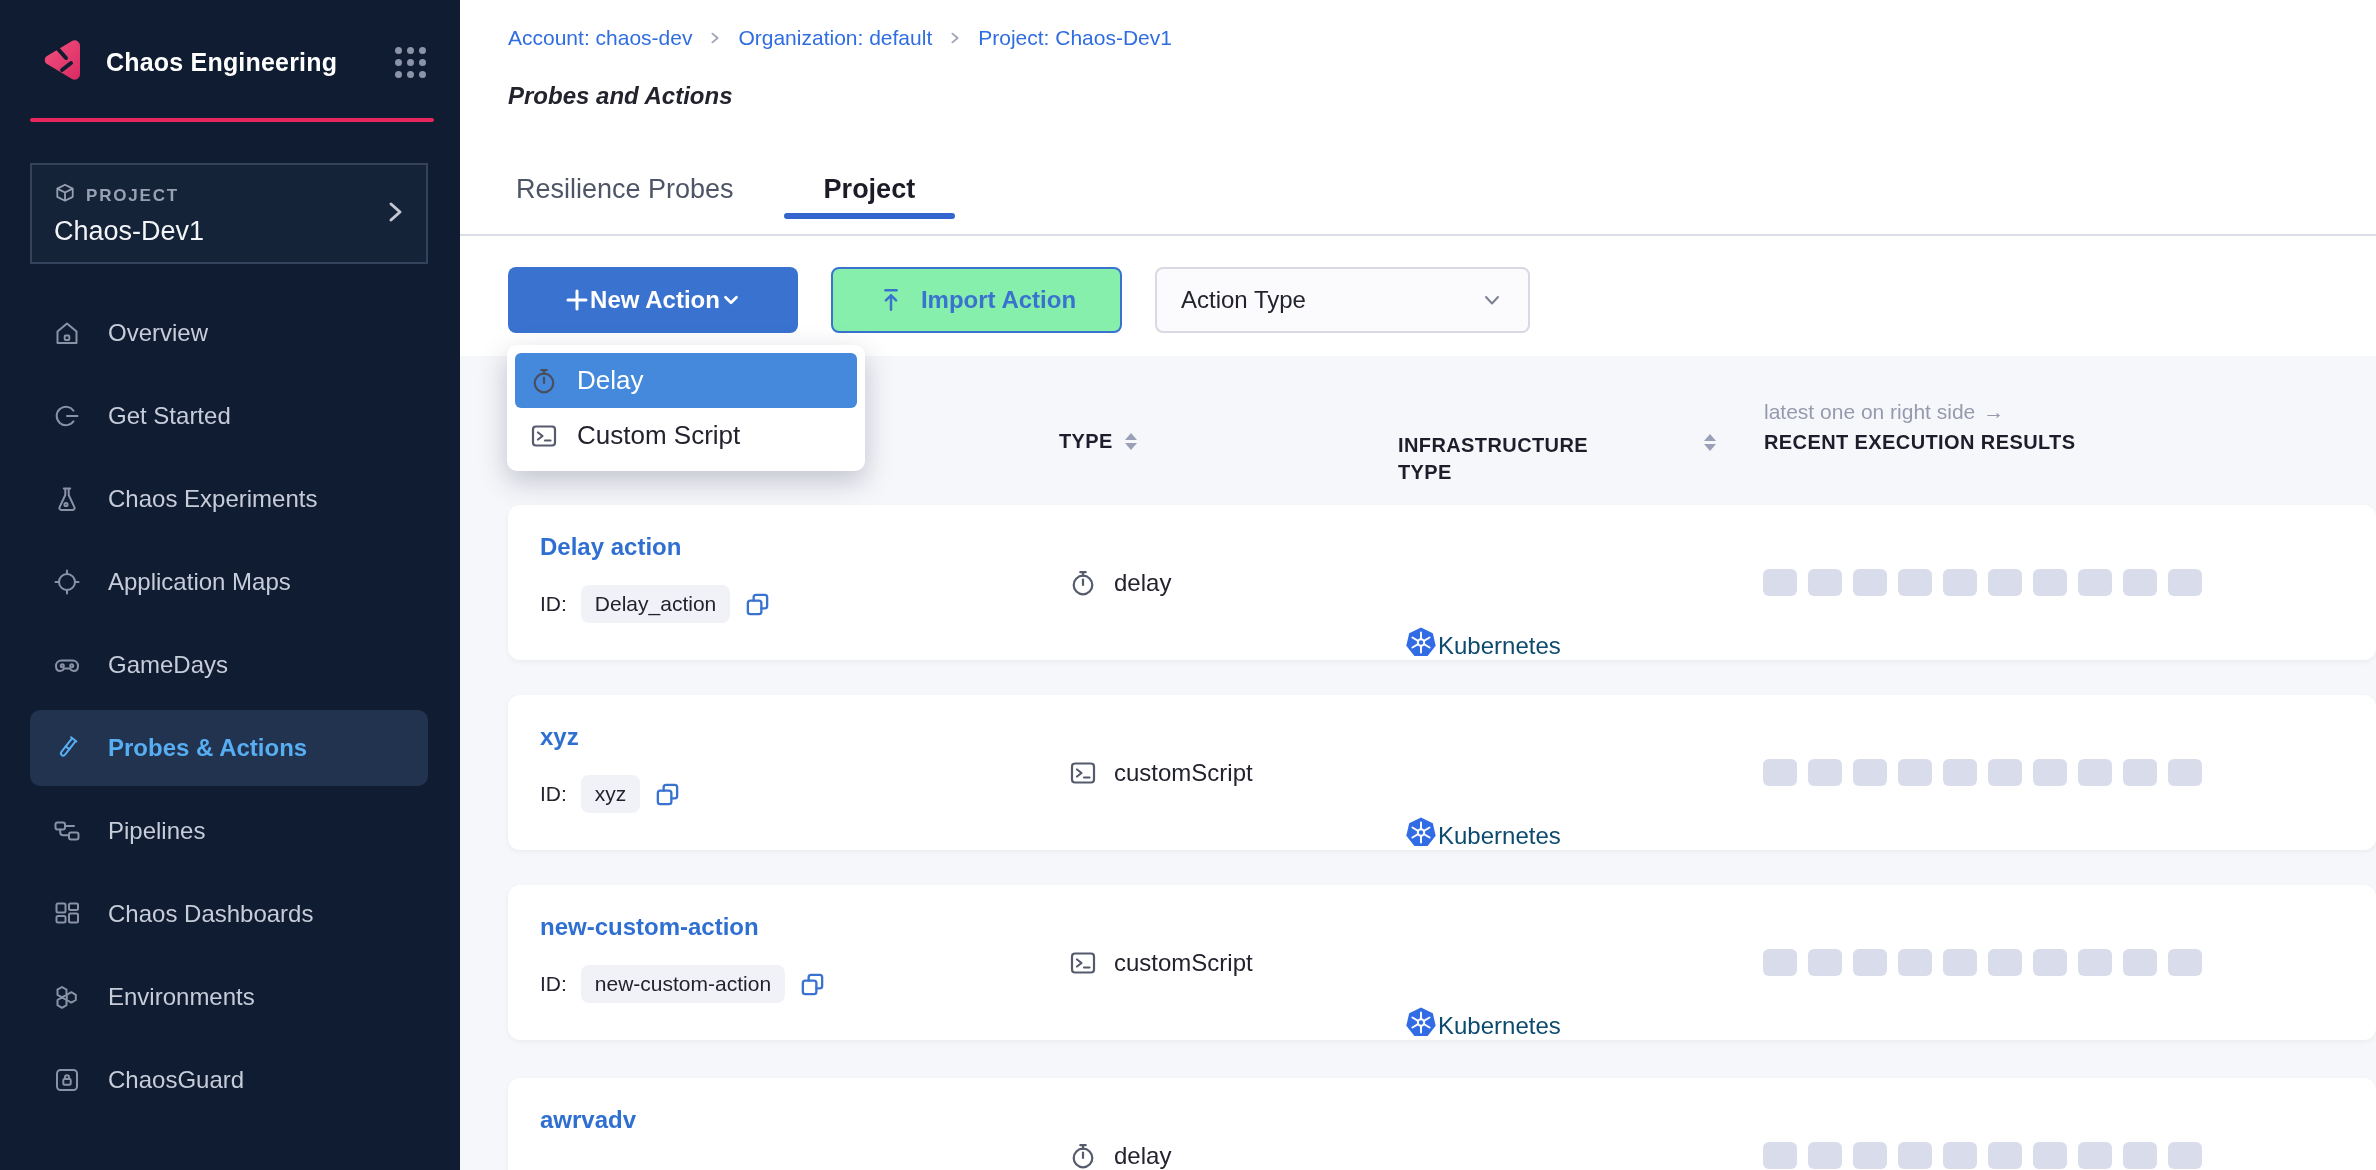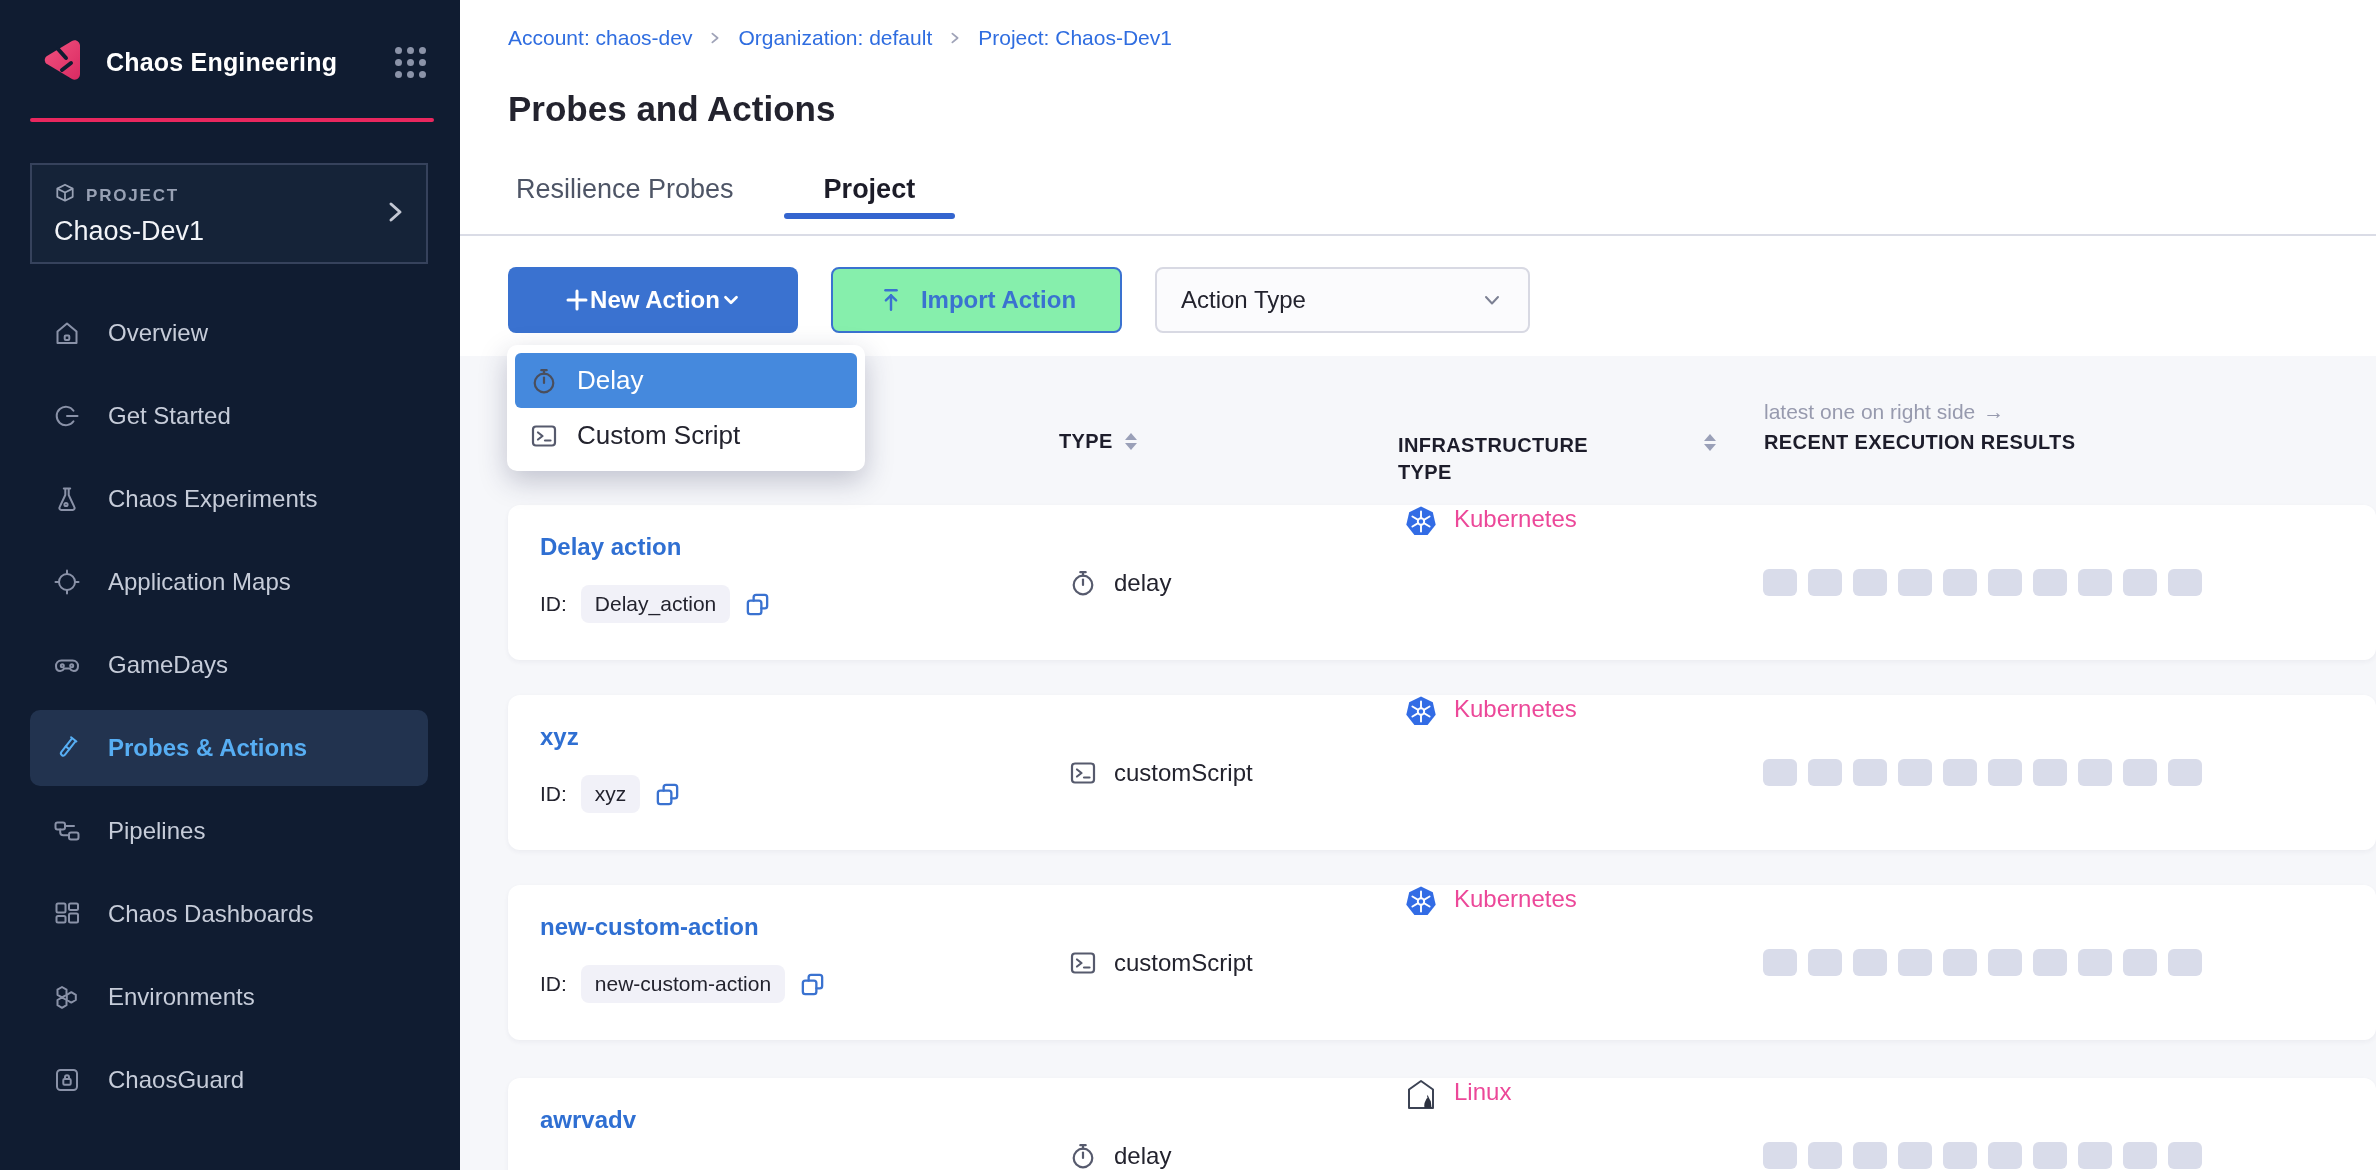--- a/index.html
+++ b/index.html
@@ -26,21 +26,21 @@
     box-sizing:border-box;border-radius:10px;color:#c6ccd9;font-size:24px;cursor:pointer;}
   .nav-item svg{stroke:#8a92a8;fill:none;stroke-width:2;stroke-linecap:round;stroke-linejoin:round;flex:0 0 auto;}
   .nav-item.active{background:#22334f;color:#57aef3;font-weight:700;}
   .nav-item.active svg{stroke:#57aef3;}
 
   
   .main{position:absolute;left:460px;top:0;right:0;bottom:0;background:#ffffff;}
   .breadcrumb{position:absolute;left:48px;top:26px;display:flex;align-items:center;gap:16px;
     font-size:21px;color:#2f6de0;}
   .crumb{cursor:pointer;}
-  .page-title{position:absolute;left:48px;top:66px;font-size:35px;font-weight:700;color:#23232e;}
+  .page-title{position:absolute;left:48px;top:66px;font-size:24px;font-weight:700;color:#23232e;font-style:italic;}
 
   .tabline{position:absolute;left:0;right:0;top:234px;height:2px;background:#dadce6;}
   .tabs{position:absolute;left:56px;top:174px;display:flex;gap:90px;}
   .tab{position:relative;font-size:27px;color:#4e5566;padding-bottom:14px;cursor:pointer;}
   .tab.active{color:#1c1c28;font-weight:700;}
   .tab.active::after{content:"";position:absolute;left:-40px;right:-40px;bottom:0;height:6px;
     background:#3465cf;border-radius:4px;}
 
   .btn-new{position:absolute;left:48px;top:267px;width:290px;height:66px;background:#3a72d0;border:none;
     border-radius:8px;color:#fff;font-size:24px;font-weight:700;font-family:inherit;
@@ -67,21 +67,21 @@
   .sort .dn{border-top:7px solid #9aa0b8;}
 
   
   .row{position:absolute;left:48px;width:1868px;height:155px;background:#fff;border-radius:12px;
     box-shadow:0 2px 5px rgba(35,40,80,.05);text-decoration:underline;}
   .row-name{position:absolute;left:32px;top:28px;font-size:24px;font-weight:700;color:#2f6fd2;cursor:pointer;}
   .row-id{position:absolute;left:32px;top:80px;display:flex;align-items:center;gap:14px;font-size:21px;color:#23232e;}
   .id-pill{background:#f1f1f8;border-radius:8px;padding:7px 14px;}
   .copy-btn{display:inline-flex;cursor:pointer;}
   .cell-type{position:absolute;left:560px;top:0;height:100%;display:flex;align-items:center;gap:16px;font-size:24px;color:#23232e;}
-  .cell-infra{position:absolute;left:896px;top:0;height:100%;display:flex;align-items:flex-start;gap:16px;font-size:24px;color:#ec4899;}
+  .cell-infra{position:absolute;left:896px;top:0;height:100%;display:flex;align-items:flex-end;font-size:24px;color:#0c4a6e;}
   .squares{position:absolute;left:1255px;top:0;height:100%;display:flex;align-items:center;gap:11px;}
   .sq{width:34px;height:27px;background:#d9dcea;border-radius:6px;}
 
   
   .dropdown{position:absolute;left:47px;top:345px;width:358px;box-sizing:border-box;background:#fff;
     border-radius:10px;box-shadow:0 10px 28px rgba(35,40,80,.25);padding:8px;z-index:40;}
   .dd-item{display:flex;align-items:center;gap:18px;height:55px;border-radius:6px;padding:0 14px;
     font-size:26px;color:#23232e;cursor:pointer;}
   .dd-item.selected{background:#4589dd;color:#ffffff;}
   .icon-gray{stroke:#565a6d;fill:none;stroke-width:2.2;stroke-linecap:round;stroke-linejoin:round;}

